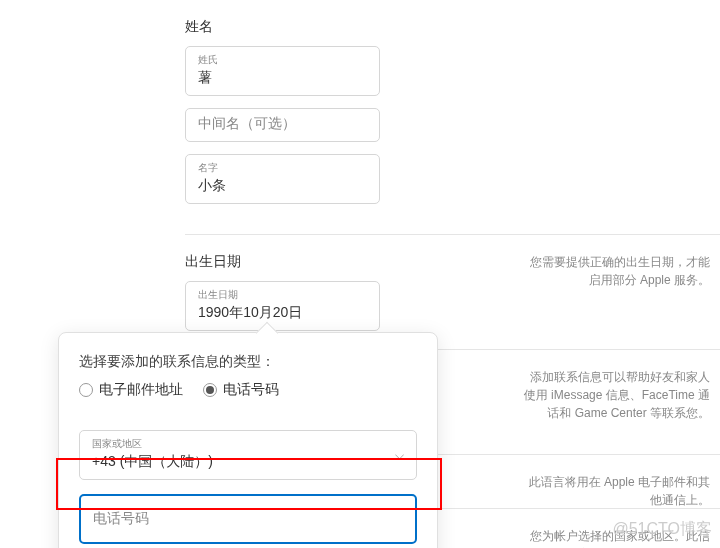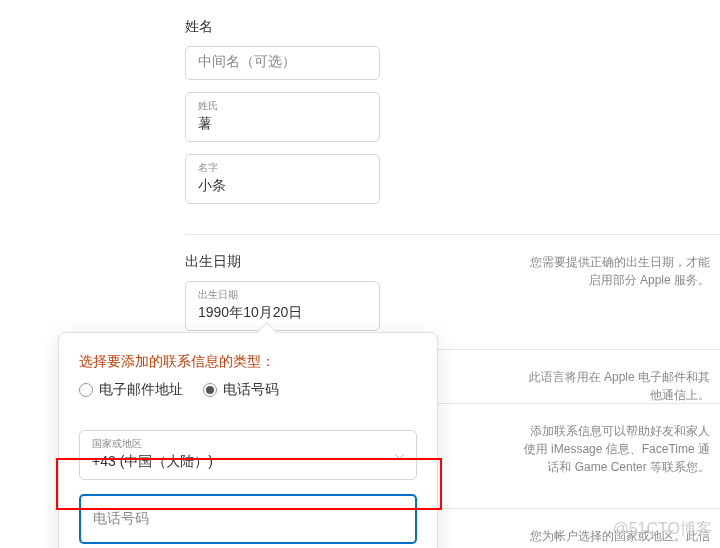--- a/index.html
+++ b/index.html
@@ -16,21 +16,21 @@
     .field-value { font-size: 14px; color: #333; }
     .field-placeholder { font-size: 14px; color: #888; }
     .row-title { font-size: 14px; color: #333; margin-bottom: 10px; }
     .contact-row { display: flex; align-items: center; }
     .contact-email { font-size: 14px; color: #333; }
     .contact-blur { display: inline-block; width: 60px; height: 14px; background: #e0e0e0; vertical-align: middle; filter: blur(2px); margin: 0 2px; }
     .contact-dot { width: 8px; height: 8px; border-radius: 50%; background: #ccc; margin-left: 30px; }
     .add-link { color: #0070c9; font-size: 13px; margin-top: 6px; display: inline-block; cursor: pointer; }
     .popover { position: absolute; left: 58px; top: 332px; width: 380px; background: #fff; border: 1px solid #e0e0e0; border-radius: 8px; box-shadow: 0 4px 20px rgba(0,0,0,0.1); padding: 20px; z-index: 10; }
     .popover-arrow { position: absolute; top: -8px; left: 200px; width: 16px; height: 16px; background: #fff; border-left: 1px solid #e0e0e0; border-top: 1px solid #e0e0e0; transform: rotate(45deg); }
-    .popover-title { font-size: 14px; color: #c2410c; margin-bottom: 10px; }
+    .popover-title { font-size: 14px; color: #404040; margin-bottom: 10px; }
     .radio-row { display: flex; gap: 20px; margin-bottom: 14px; }
     .radio-opt { display: flex; align-items: center; gap: 6px; font-size: 14px; cursor: pointer; }
     .radio-dot { width: 14px; height: 14px; border: 1px solid #999; border-radius: 50%; display: inline-flex; align-items: center; justify-content: center; }
     .radio-dot.checked::after { content: ''; width: 8px; height: 8px; background: #555; border-radius: 50%; }
     .select-box { border: 1px solid #d6d6d6; border-radius: 5px; padding: 6px 12px 8px; position: relative; margin-bottom: 14px; margin-top: 31px; }
     .chevron { position: absolute; right: 12px; top: 50%; transform: translateY(-50%); color: #888; font-size: 12px; }
     .phone-input { border: 2px solid #0070c9; border-radius: 5px; padding: 14px 12px; font-size: 14px; color: #888; position: relative; margin-bottom: 16px; }
     .highlight-box { position: absolute; border: 2px solid #ff0000; pointer-events: none; z-index: 20; }
     .btn-row { display: flex; justify-content: flex-end; gap: 10px; }
     .btn { padding: 6px 18px; border-radius: 5px; border: none; font-size: 14px; cursor: pointer; }
@@ -41,27 +41,27 @@
 </head>
 <body>
 
 <div class="page">
 
   <div class="section first">
     <div class="section-content">
       <div class="row-title">姓名</div>
       <div class="field-group">
         <div class="field-box">
-          <span class="field-placeholder">中间名（可选）</span>
+          <span class="field-label-sm">姓氏</span>
+          <span class="field-value">薯</span>
         </div>
       </div>
       <div class="field-group">
         <div class="field-box">
-          <span class="field-label-sm">姓氏</span>
-          <span class="field-value">薯</span>
+          <span class="field-placeholder">中间名（可选）</span>
         </div>
       </div>
       <div class="field-group">
         <div class="field-box">
           <span class="field-label-sm">名字</span>
           <span class="field-value">小条</span>
         </div>
       </div>
     </div>
     <div class="section-desc"></div>
@@ -71,37 +71,37 @@
     <div class="section-content">
       <div class="row-title">出生日期</div>
       <div class="field-box wide">
         <span class="field-label-sm">出生日期</span>
         <span class="field-value">1990年10月20日</span>
       </div>
     </div>
     <div class="section-desc">您需要提供正确的出生日期，才能启用部分 Apple 服务。</div>
   </div>
 
-  <div class="section" style="height:54px;">
-    <div class="section-content"></div>
-    <div class="section-desc">此语言将用在 Apple 电子邮件和其他通信上。</div>
-  </div>
-
   <div class="section">
     <div class="section-content">
       <div class="row-title">联络方式</div>
       <div class="contact-row">
         <span class="contact-email">
           <span>34</span><span class="contact-blur"></span><span>@qq.com</span>
         </span>
         <span class="contact-dot"></span>
       </div>
       <span class="add-link">添加更多信息...</span>
     </div>
     <div class="section-desc">添加联系信息可以帮助好友和家人使用 iMessage 信息、FaceTime 通话和 Game Center 等联系您。</div>
+  </div>
+
+  <div class="section" style="height:54px;">
+    <div class="section-content"></div>
+    <div class="section-desc">此语言将用在 Apple 电子邮件和其他通信上。</div>
   </div>
 
   <div class="section" style="border-bottom:none;height:60px;">
     <div class="section-content"></div>
     <div class="section-desc">您为帐户选择的国家或地区。此信息用于确定您能够使用的服务和付款方式。</div>
   </div>
 
 </div>
 
 <div class="popover">

